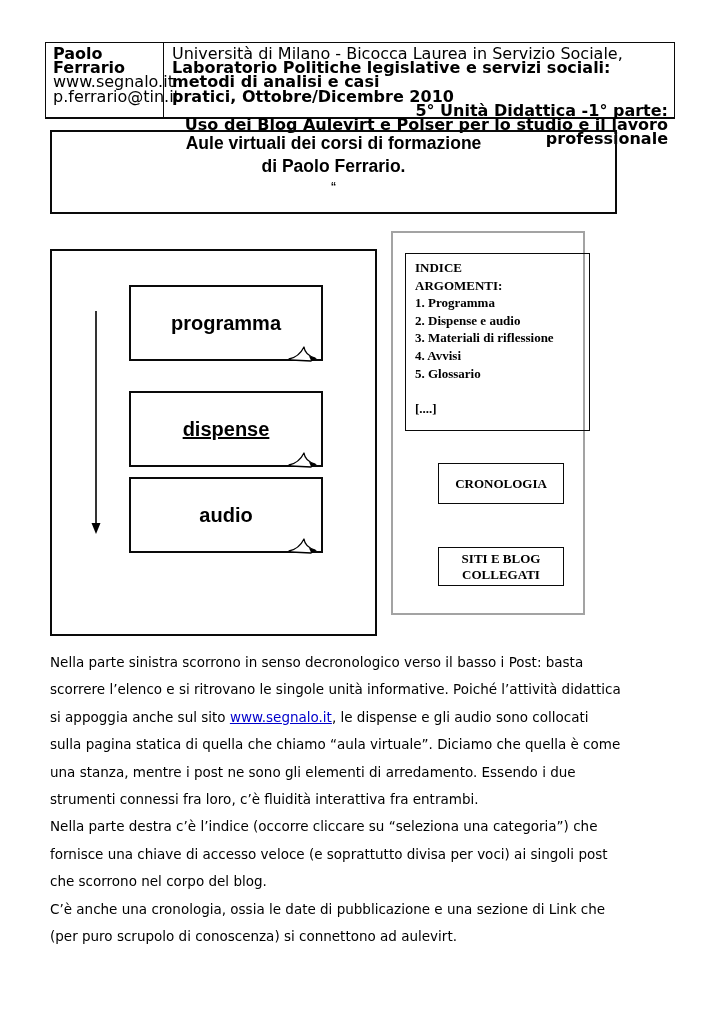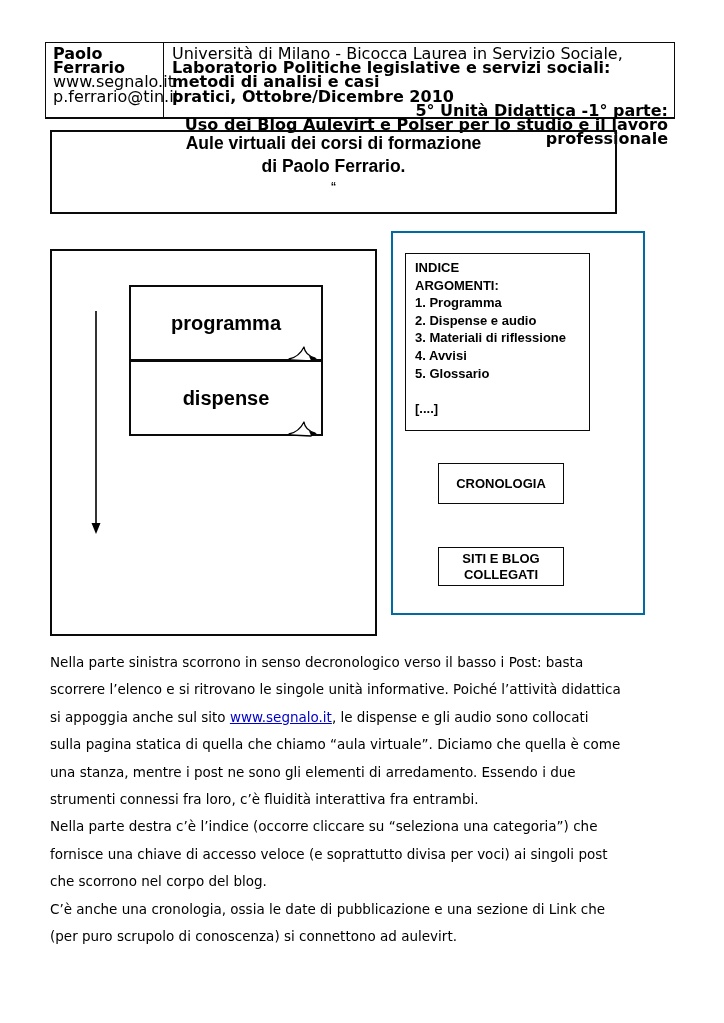--- a/index.html
+++ b/index.html
@@ -37,25 +37,25 @@
     margin-top:21px;
   }
   .down-arrow { position:absolute; left:39px; top:60px; }
   .doc-box {
     position:absolute; left:77px; width:194px; height:76px;
     border:2px solid #0a0a0a; background:#fff;
     display:flex; align-items:center; justify-content:center;
     font-family:"Liberation Sans", sans-serif; font-weight:bold; font-size:20px;
   }
   .doc-box .curl { position:absolute; right:2px; bottom:-4px; }
-  .pos-0 { top:34px; } .pos-1 { top:109px; } .pos-2 { top:226px; }
+  .pos-0 { top:34px; } .pos-1 { top:140px;text-decoration:underline; } .pos-2 { top:226px; }
   
   .diag-right {
-    position:absolute; left:391px; top:231px; width:254px; height:384px;
-    border:2px solid #0369a1; font-family:Liberation Sans, sans-serif;
+    position:absolute; left:391px; top:231px; width:194px; height:384px;
+    border:2px solid #a3a3a3; font-family:Liberation Serif, serif;
   }
   .indice-box {
     position:absolute; left:12px; top:20px; width:185px; height:178px;
     border:1px solid #0a0a0a; padding:5px 2px 0 9px;
     font-weight:bold; font-size:13px; line-height:17.6px;
   }
   .small-box {
     position:absolute; left:45px; width:126px; border:1px solid #0a0a0a;
     display:flex; align-items:center; justify-content:center; text-align:center;
     font-weight:bold; font-size:13px; line-height:16px;
@@ -111,20 +111,27 @@
     </div>
 
     <div class="doc-box pos-1">
       <span>dispense</span>
       <svg class="curl" width="32" height="19" viewBox="0 0 32 19">
         <path d="M2 15 Q 12 13 17 3 Q 18 11 28 14 L 24 17 L 4 16 Z" fill="#fff" stroke="#000" stroke-width="1.3" stroke-linejoin="round"></path>
         <path d="M22 12 L 30 14.5 L 24 16.5 Z" fill="#000"></path>
       </svg>
     </div>
 
+    <div class="doc-box pos-2">
+      <span>audio</span>
+      <svg class="curl" width="32" height="19" viewBox="0 0 32 19">
+        <path d="M2 15 Q 12 13 17 3 Q 18 11 28 14 L 24 17 L 4 16 Z" fill="#fff" stroke="#000" stroke-width="1.3" stroke-linejoin="round"></path>
+        <path d="M22 12 L 30 14.5 L 24 16.5 Z" fill="#000"></path>
+      </svg>
+    </div>
   </div>
 
   <div class="diag-right">
     <div class="indice-box pre">INDICE
 ARGOMENTI:
 1. Programma
 2. Dispense e audio
 3. Materiali di riflessione
 4. Avvisi
 5. Glossario

